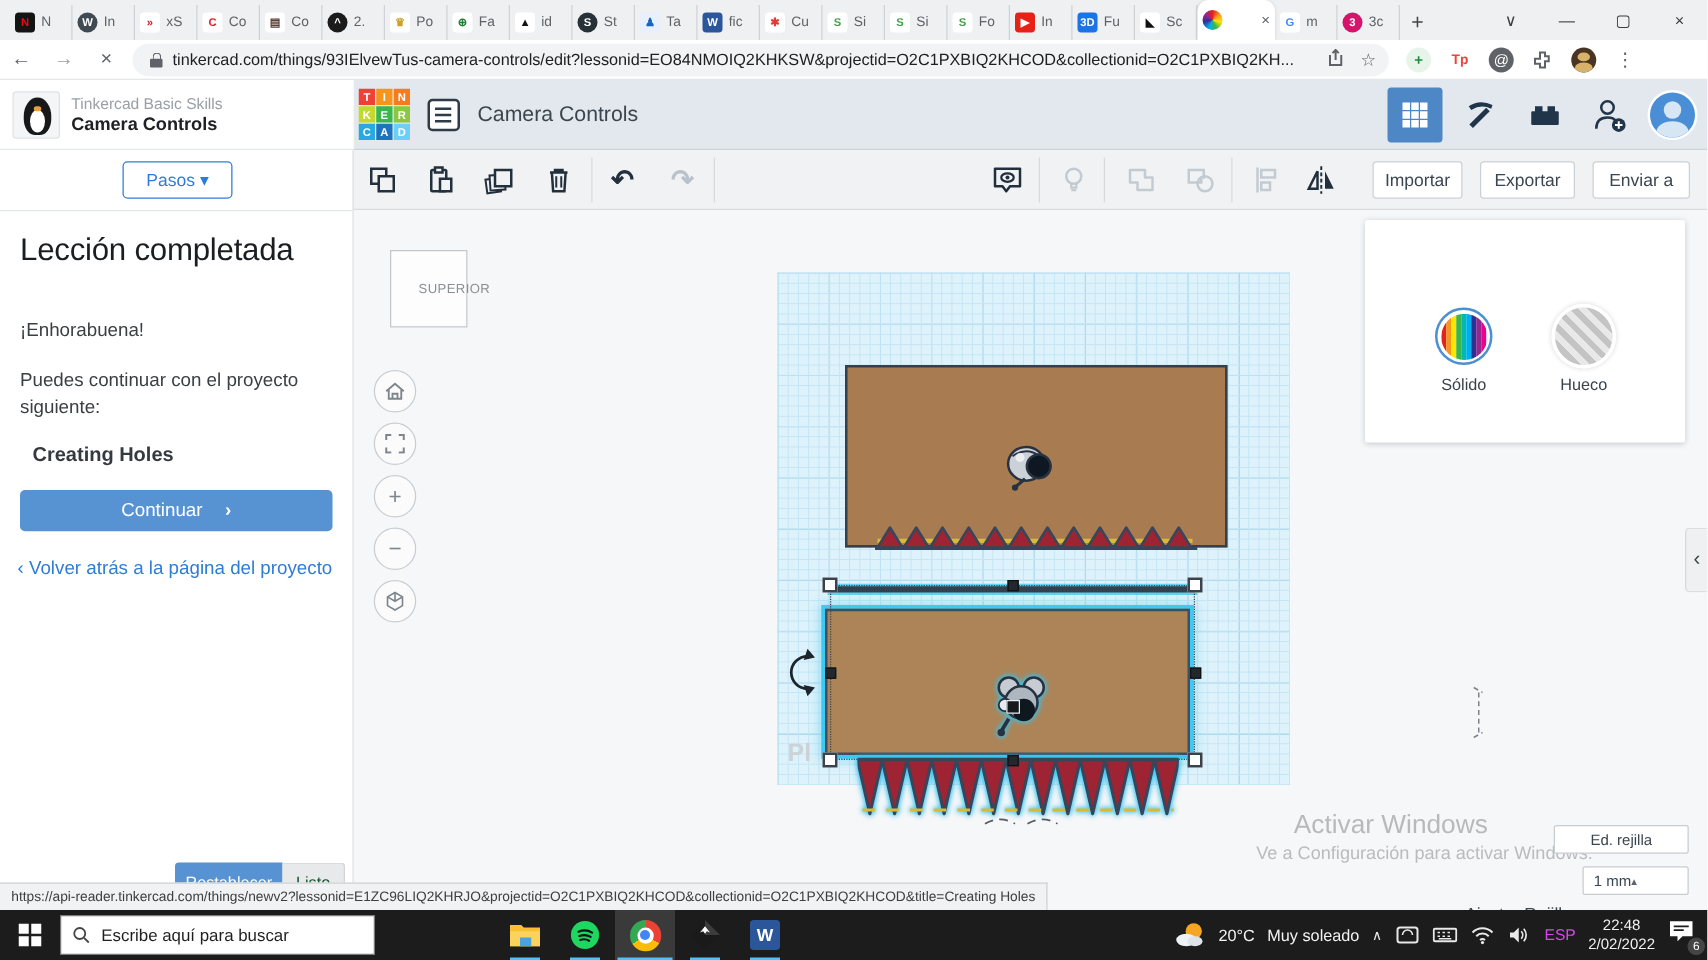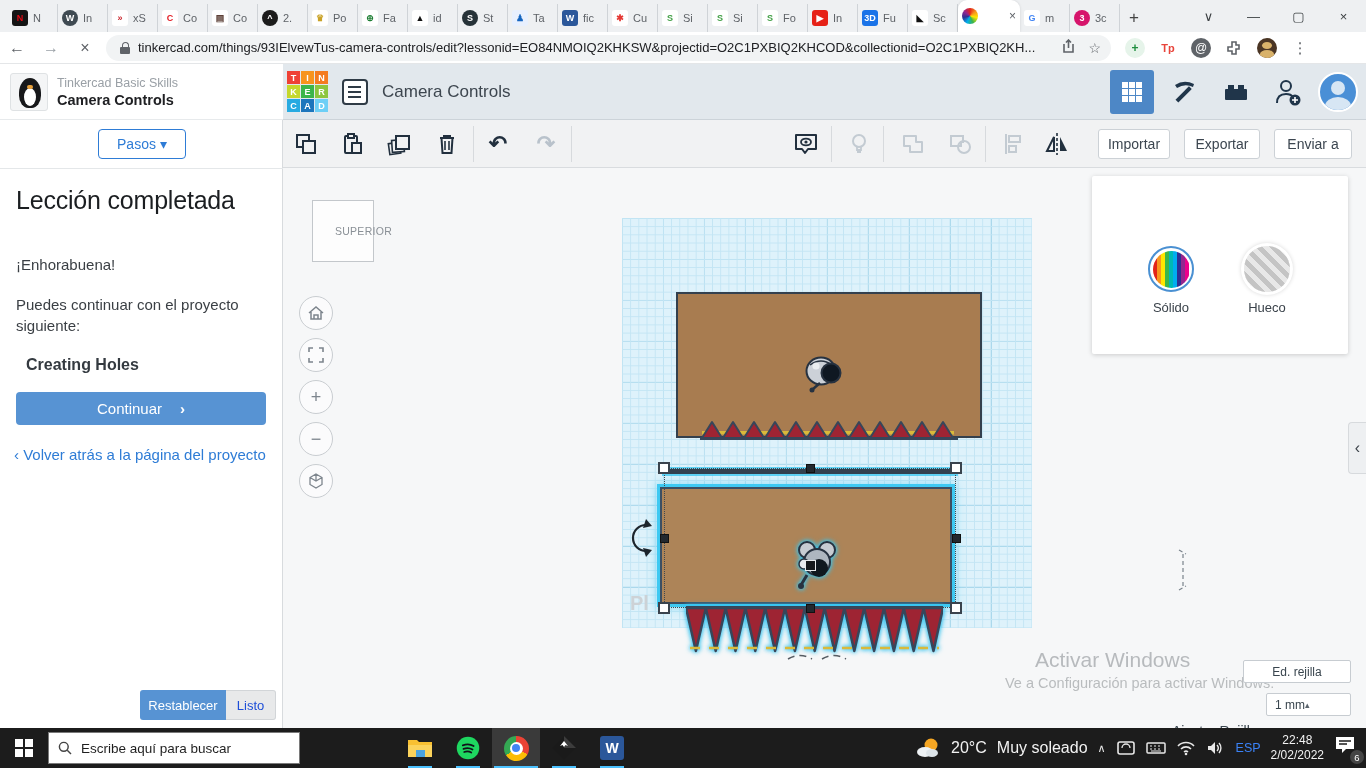--- a/index.html
+++ b/index.html
@@ -69,21 +69,21 @@
   
   .lpanel{left:0;top:120px;width:283px;height:608px;background:#fff;border-right:1px solid #d8dbde;}
   .pasos{position:absolute;left:98px;top:9px;width:88px;height:30px;border:1px solid #2e7cd6;border-radius:4px;background:#fff;color:#2e7cd6;font-size:14px;display:flex;align-items:center;justify-content:center;gap:4px;cursor:pointer;}
   .lpdiv{position:absolute;left:0;top:48px;width:283px;height:1px;background:#e4e7e9;}
   .lheading{position:absolute;left:16px;top:66px;font-size:25px;color:#1b1e21;letter-spacing:-0.2px;}
   .lp{position:absolute;left:16px;font-size:15px;color:#3a3f44;line-height:21px;width:252px;}
   .lnext{position:absolute;left:26px;top:236px;font-size:16px;font-weight:bold;color:#343a40;}
   .contbtn{position:absolute;left:16px;top:272px;width:250px;height:33px;background:#5793d3;border-radius:4px;color:#fff;font-size:15px;display:flex;align-items:center;justify-content:center;gap:18px;cursor:pointer;}
   .backlink{position:absolute;left:14px;top:326px;font-size:15px;color:#2e7cd6;cursor:pointer;}
   .resetbtn{position:absolute;left:140px;top:570px;width:86px;height:30px;background:#5793d3;color:#fff;font-size:13px;display:flex;align-items:center;justify-content:center;border-radius:3px 0 0 3px;cursor:pointer;}
-  .listobtn{position:absolute;left:226px;top:570px;width:50px;height:30px;background:#e8e9ea;color:#1d4ed8;font-size:13px;display:flex;align-items:center;justify-content:center;border:1px solid #d2d5d8;border-left:none;border-radius:0 3px 3px 0;cursor:pointer;}
+  .listobtn{position:absolute;left:226px;top:570px;width:50px;height:30px;background:#e8e9ea;color:#14532d;font-size:13px;display:flex;align-items:center;justify-content:center;border:1px solid #d2d5d8;border-left:none;border-radius:0 3px 3px 0;cursor:pointer;}
 
   
   .canvas{left:283px;top:168px;width:1083px;height:560px;background:#f6f7f8;overflow:hidden;}
   .viewcube{position:absolute;left:29px;top:32px;width:62px;height:62px;background:#fdfdfd;border:1px solid #c3c7cb;display:flex;align-items:center;justify-content:center;font-size:10.5px;color:#8a9096;letter-spacing:.3px;cursor:pointer;padding-left:41px;}
   .navcol{position:absolute;left:16px;top:128px;display:flex;flex-direction:column;gap:8px;}
   .navc{width:34px;height:34px;border-radius:50%;border:1px solid #c9cdd1;background:#fbfbfc;display:flex;align-items:center;justify-content:center;color:#7d858d;font-size:18px;cursor:pointer;}
   .workplane{position:absolute;left:339px;top:50px;width:410px;height:410px;
     background-color:#def2fb;
     background-image:
       linear-gradient(#c3e5f4 1px,transparent 1px),
@@ -131,22 +131,22 @@
   .winlogo{display:grid;grid-template-columns:8px 8px;grid-auto-rows:8px;gap:1.5px;}
   .winlogo i{background:#fdfdfd;}
   .searchbox{width:252px;height:32px;background:#fff;border:1px solid #7a7a7a;display:flex;align-items:center;padding:0 8px;gap:8px;cursor:text;}
   .searchbox span{font-size:13.5px;color:#1f1f1f;white-space:nowrap;}
   .tapp{width:48px;height:40px;display:flex;align-items:center;justify-content:center;position:relative;cursor:pointer;}
   .tapp .ul{position:absolute;bottom:0;left:12px;right:12px;height:2px;background:#4cc2ff;}
   .tapp.active{background:#3a3a3a;}
   .tapp.active .ul{left:2px;right:2px;}
   .tray{position:absolute;right:0;top:0;height:40px;display:flex;align-items:center;gap:10px;padding-right:6px;}
   .trayic{display:flex;align-items:center;justify-content:center;cursor:pointer;}
-  .wtemp,.wdesc{color:#f2f2f2;font-size:16px;}
-  .lang{color:#3b82f6;font-size:12.5px;cursor:pointer;}
+  .wtemp,.wdesc{color:#f2f2f2;font-size:13px;}
+  .lang{color:#d946ef;font-size:12.5px;cursor:pointer;}
   .clock{color:#f2f2f2;font-size:12px;text-align:center;line-height:15px;cursor:pointer;}
   .chevup{color:#e8e8e8;font-size:11px;cursor:pointer;}
   .notif{position:relative;width:26px;height:26px;cursor:pointer;}
   .badge{position:absolute;right:-4px;bottom:-3px;width:14px;height:14px;border-radius:50%;background:#454545;color:#fff;font-size:9.5px;display:flex;align-items:center;justify-content:center;}
   .wordtile{width:24px;height:24px;background:#2b579a;border-radius:3px;color:#fff;font-weight:bold;font-size:14px;display:flex;align-items:center;justify-content:center;}
   .chromeball{width:25px;height:25px;border-radius:50%;background:conic-gradient(#ea4335 0 33%,#fbbc05 33% 66%,#34a853 66% 100%);position:relative;}
   .chromeball i{position:absolute;left:6px;top:6px;width:13px;height:13px;background:#fff;border-radius:50%;}
   .chromeball b{position:absolute;left:8.5px;top:8.5px;width:8px;height:8px;background:#4285f4;border-radius:50%;}
 </style>
 </head>
@@ -619,20 +619,23 @@
           <i style="background: rgb(46, 49, 146);"></i>
           <i style="background: rgb(146, 39, 143);"></i>
           <i style="background: rgb(236, 0, 140);"></i>
         </div>
     </div>
     <div class="swatch sw-hole"></div>
     <div class="swlbl" style="left:49px;">Sólido</div>
     <div class="swlbl" style="left:145px;">Hueco</div>
   </div>
 
+  <div class="abs statusbar">
+    <span>https://api-reader.tinkercad.com/things/newv2?lessonid=E1ZC96LIQ2KHRJO&amp;projectid=O2C1PXBIQ2KHCOD&amp;collectionid=O2C1PXBIQ2KHCOD&amp;title=Creating Holes</span>
+  </div>
 
   <div class="abs taskbar">
     <div class="startbtn">
       <span class="winlogo">
           <i></i>
           <i></i>
           <i></i>
           <i></i>
         </span>
     </div>

